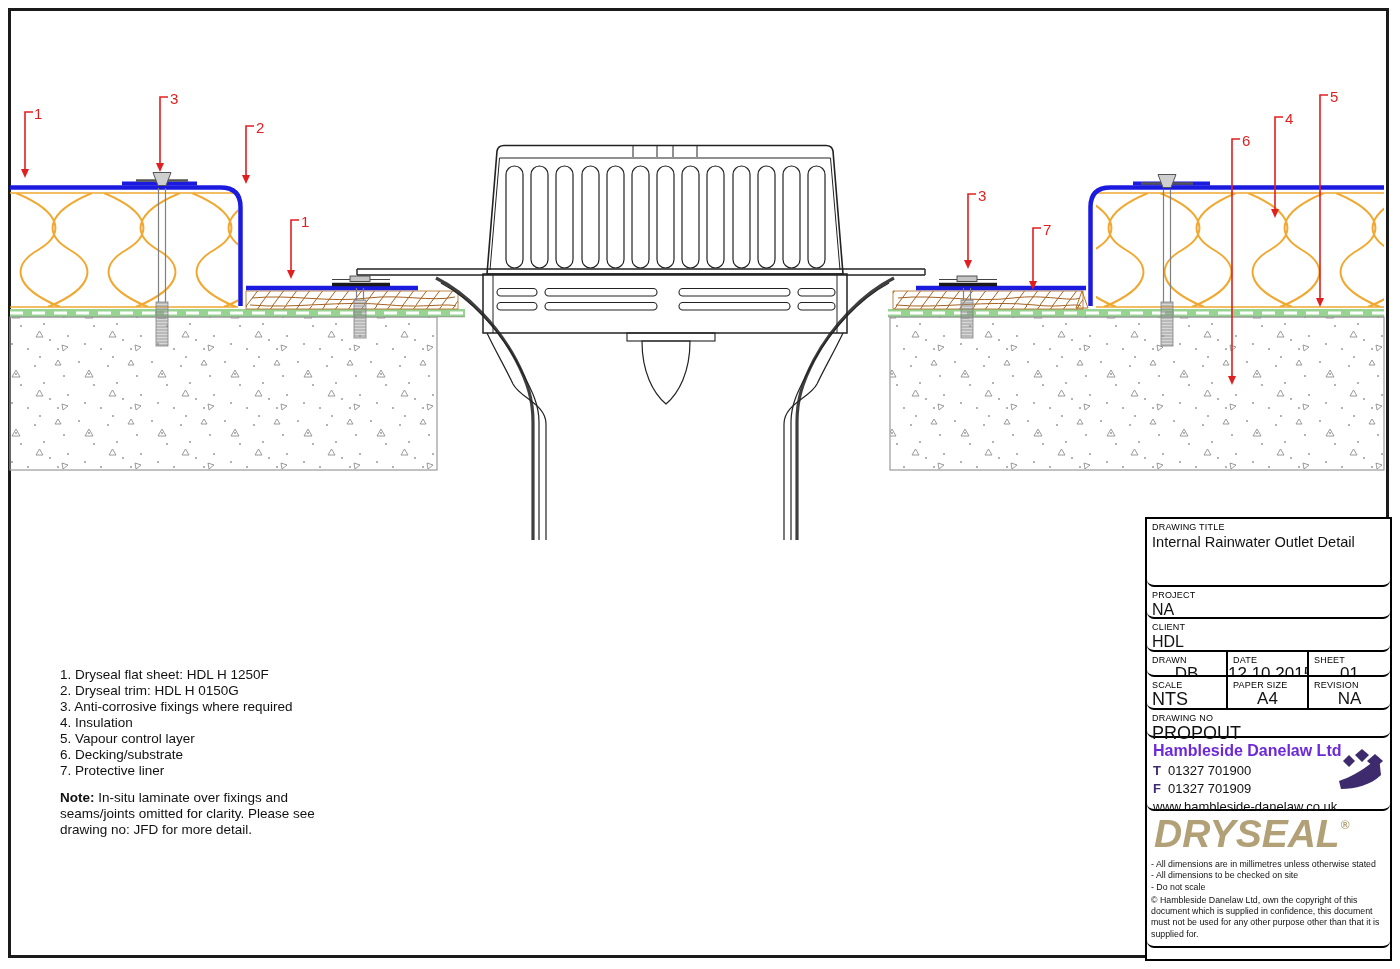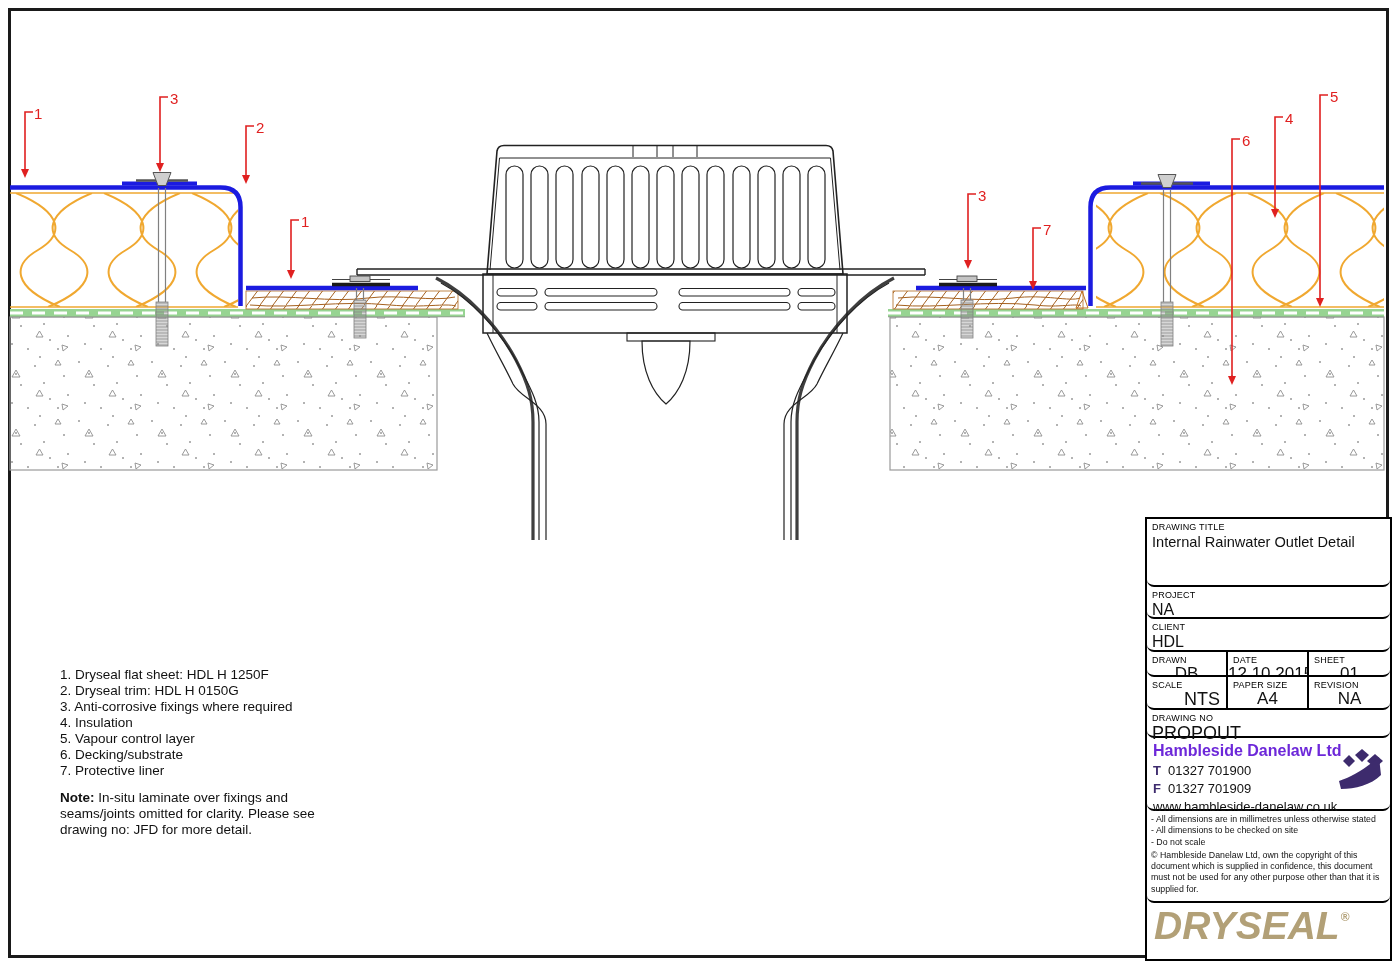--- a/index.html
+++ b/index.html
@@ -23,21 +23,21 @@
   .tb-val{font-size:16px;padding:1px 0 0 5px;}
   .r-title{height:68px;}
   .r-title .tb-val{font-size:14.6px;padding-top:2px;}
   .r-project{height:32px;}
   .r-client{height:33px;}
   .r-trio{height:25px;display:grid;grid-template-columns:81px 81px 1fr;}
   .r-trio2{height:33px;display:grid;grid-template-columns:81px 81px 1fr;}
   .trio-cell{box-sizing:border-box;border-right:2px solid #000;overflow:hidden;}
   .trio-cell:last-child{border-right:none;}
   .trio-val{font-size:17px;text-align:center;margin-top:-1px;}
-  .trio-val.left{text-align:left;padding-left:5px;font-size:18px;margin-left:32px;}
+  .trio-val.left{text-align:left;padding-left:5px;font-size:18px;}
   .r-dno{height:28px;}
   .r-dno .tb-val{font-size:18px;padding-top:0;}
   .r-company{height:73px;padding:4px 6px;box-sizing:border-box;}
   .co-name{font-size:16px;font-weight:bold;}
   .tf-line{font-size:13px;margin-top:3px;}
   .tf{font-weight:bold;display:inline-block;width:15px;}
   .co-web{font-size:13px;margin-top:3px;}
   .co-logo{position:absolute;right:5px;top:7px;}
   .r-discl{height:92px;padding:3px 4px;box-sizing:border-box;font-size:8.8px;line-height:1.28;}
   .copyright{margin-top:2px;}
@@ -332,24 +332,24 @@
     <div class="co-web">www.hambleside-danelaw.co.uk</div>
     <svg class="co-logo" width="52" height="46" viewBox="0 0 52 46">
       <g fill="#3d2b6d">
         <polygon points="10,16 16,10 22,16 16,22"></polygon>
         <polygon points="22,10 29,4 36,10 29,17"></polygon>
         <polygon points="34,16 42,9 50,16 42,23"></polygon>
         <path d="M6,36 C18,32 32,24 46,12 L48,30 C38,40 22,44 8,44 Z"></path>
       </g>
     </svg>
   </div>
+  <div class="tb-row r-logo">
+    <div class="dryseal" style="color:#b2a077">
+      <span>DRYSEAL</span><span class="reg">®</span>
+    </div>
+  </div>
   <div class="tb-row r-discl">
     <div>- All dimensions are in millimetres unless otherwise stated</div>
     <div>- All dimensions to be checked on site</div>
     <div>- Do not scale</div>
     <div class="copyright">© Hambleside Danelaw Ltd, own the copyright of this document which is supplied in confidence, this document must not be used for any other purpose other than that it is supplied for.</div>
   </div>
-  <div class="tb-row r-logo">
-    <div class="dryseal" style="color:#b2a077">
-      <span>DRYSEAL</span><span class="reg">®</span>
-    </div>
-  </div>
 </div>
 
 </body></html>

